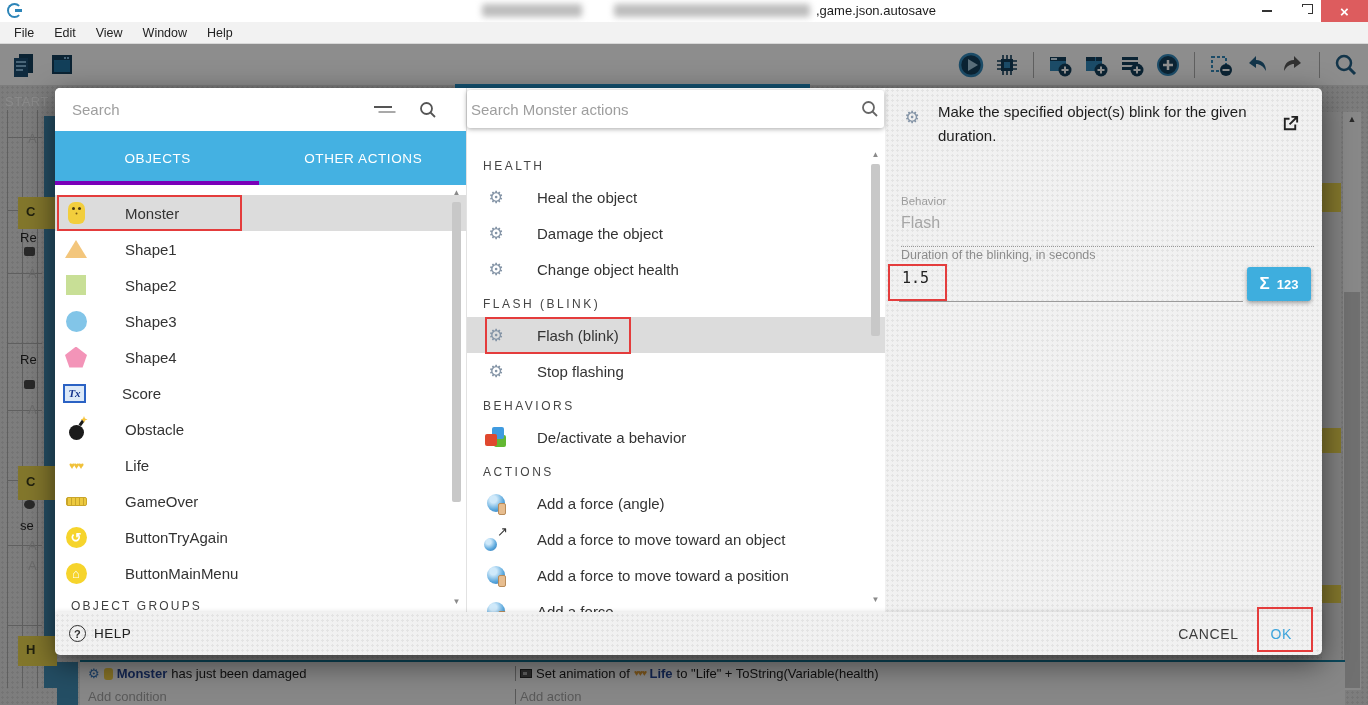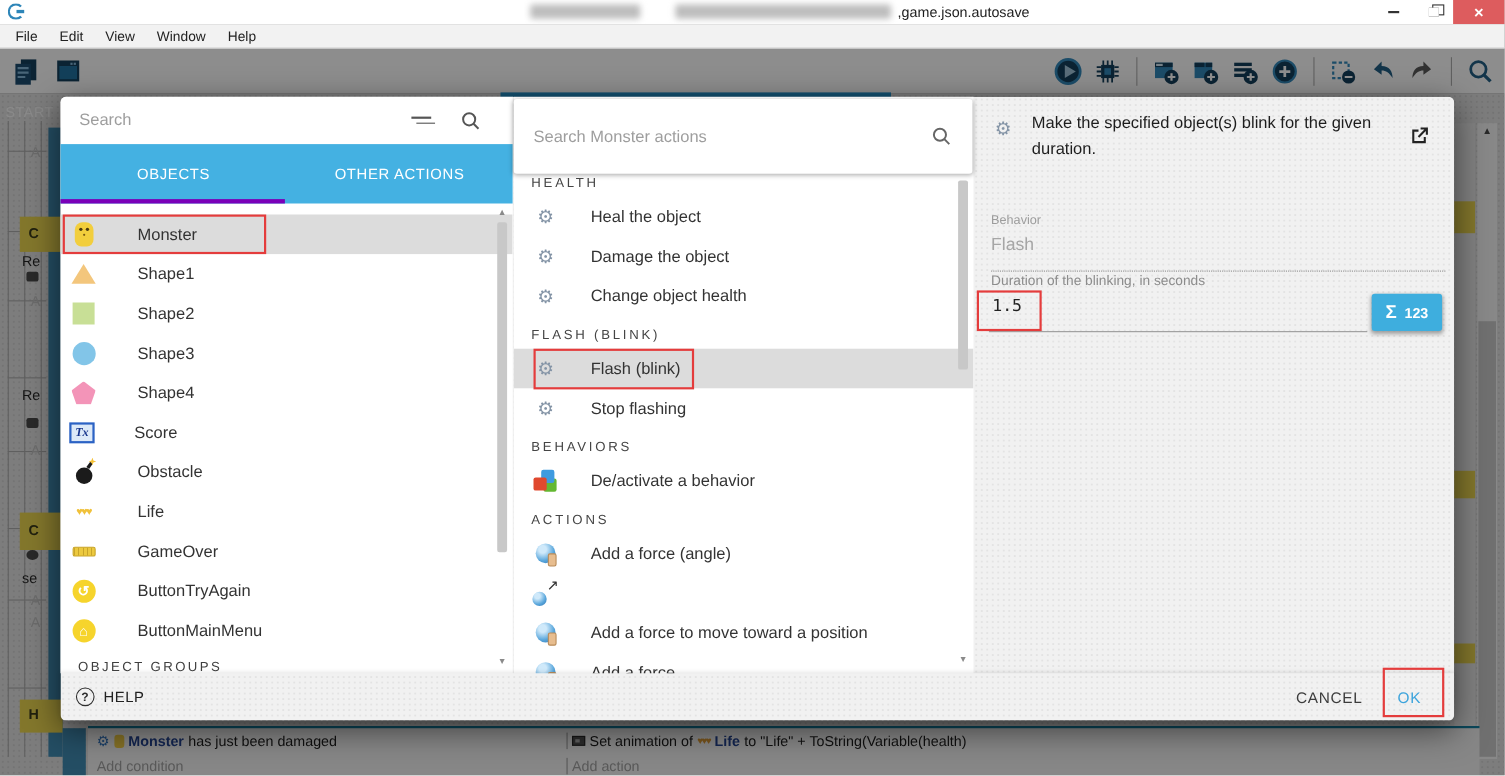--- a/index.html
+++ b/index.html
@@ -91,21 +91,21 @@
   .tab { width:50%; display:flex; align-items:center; justify-content:center; font-size:13.5px; font-weight:500; color:#fff; letter-spacing:.6px; }
   .tab-underline { position:absolute; left:0; bottom:0; width:204px; height:4px; background:#7a00b8; }
   .obj-list { position:absolute; left:0; top:97px; bottom:0; right:0; overflow:hidden; padding-top:10px; }
   .obj-row { height:36px; display:flex; align-items:center; padding-left:8px; }
   .obj-row.selected { background:#dcdcdc; }
   .obj-label { margin-left:36px; font-size:15px; color:#333; }
   .groups-header { padding:8px 0 0 16px; font-size:12px; letter-spacing:2.2px; color:#3f3f3f; }
 
   
   .dlg-mid { position:absolute; left:412px; top:0; width:418px; height:524px; background:#fff; }
-  .mid-search { position:absolute; left:0; top:2px; right:1px; height:68px; background:#fff; border-radius:3px; box-shadow:0 1px 5px rgba(0,0,0,.35); z-index:2; display:flex; align-items:center; padding:0 18px; }
+  .mid-search { position:absolute; left:0; top:2px; right:1px; height:38px; background:#fff; border-radius:3px; box-shadow:0 1px 5px rgba(0,0,0,.35); z-index:2; display:flex; align-items:center; padding:0 4px; }
   .mid-search input { border:none; outline:none; background:transparent; font-size:15px; color:#333; flex:1; font-family:"Liberation Sans",sans-serif; }
   .mid-search input::placeholder { color:#9e9e9e; }
   .act-list { position:absolute; left:0; top:53px; bottom:0; right:0; overflow:hidden; padding-top:8px; }
   .sec-header { height:30px; display:flex; align-items:flex-end; padding:0 0 6px 16px; font-size:12px; letter-spacing:2.5px; color:#454545; }
   .act-row { height:36px; display:flex; align-items:center; padding-left:16px; }
   .act-row.selected { background:#dcdcdc; }
   .act-label { margin-left:28px; font-size:15px; color:#333; }
 
   
   .vscroll { position:absolute; width:11px; }
@@ -476,20 +476,21 @@
             <span class="oi force-icon">
               <i></i>
             </span>
             <span class="act-label">Add a force (angle)</span>
           </div>
           <div class="act-row">
             <span class="oi force-toward-object-icon">
               <i></i>
               <b>↗</b>
             </span>
+            <span class="act-label">Add a force to move toward an object</span>
           </div>
           <div class="act-row">
             <span class="oi force-icon">
               <i></i>
             </span>
             <span class="act-label">Add a force to move toward a position</span>
           </div>
           <div class="act-row">
             <span class="oi force-icon">
               <i></i>

